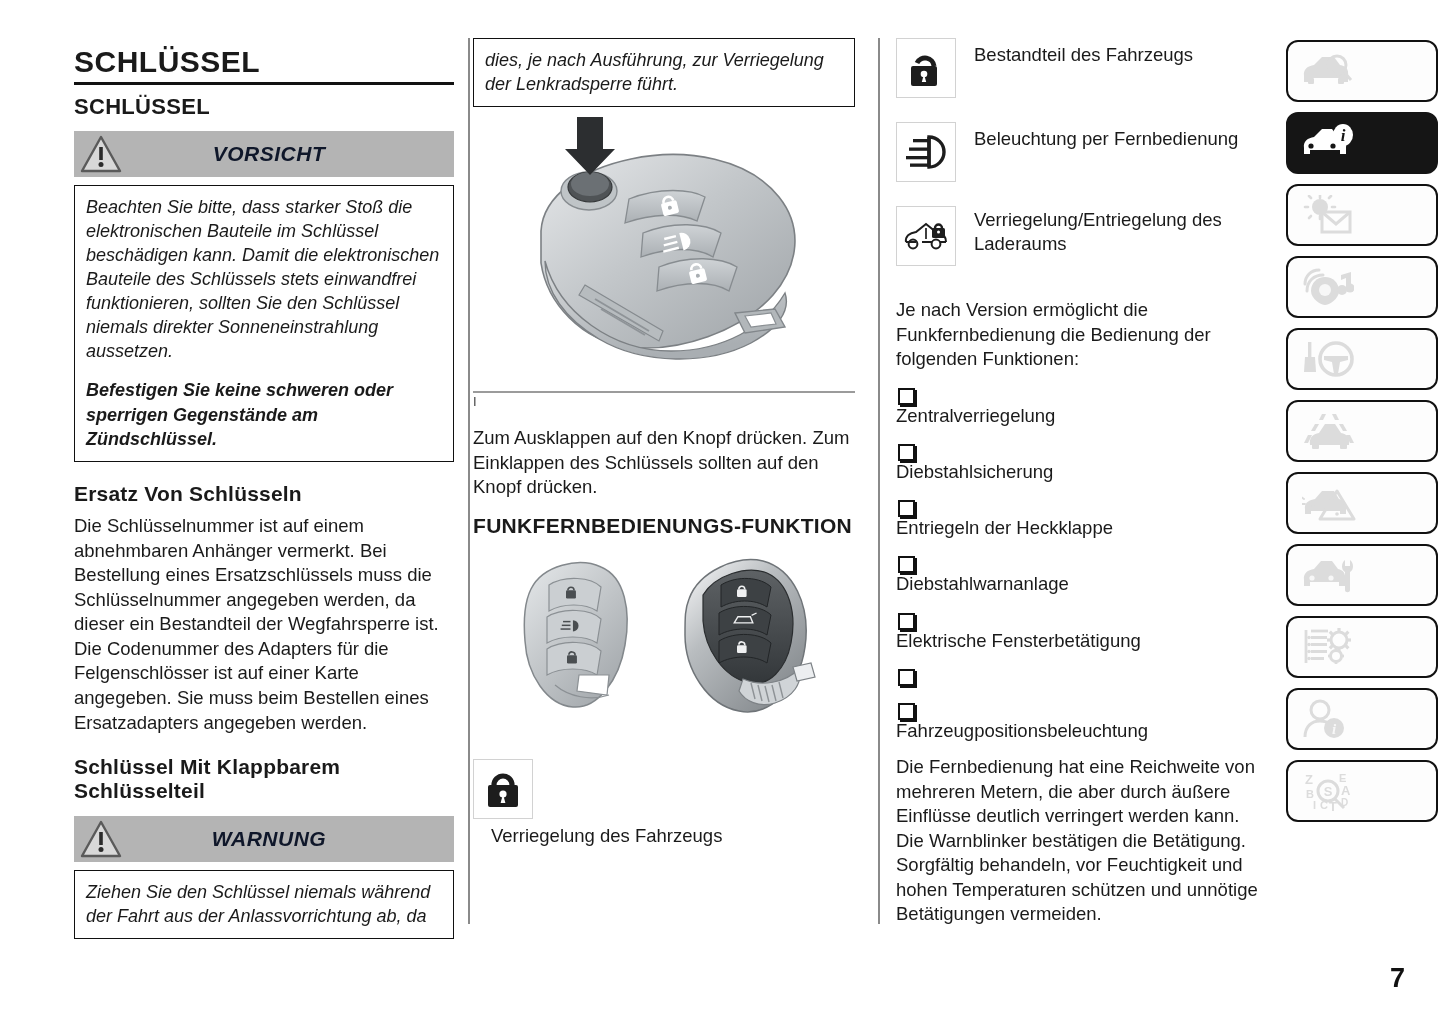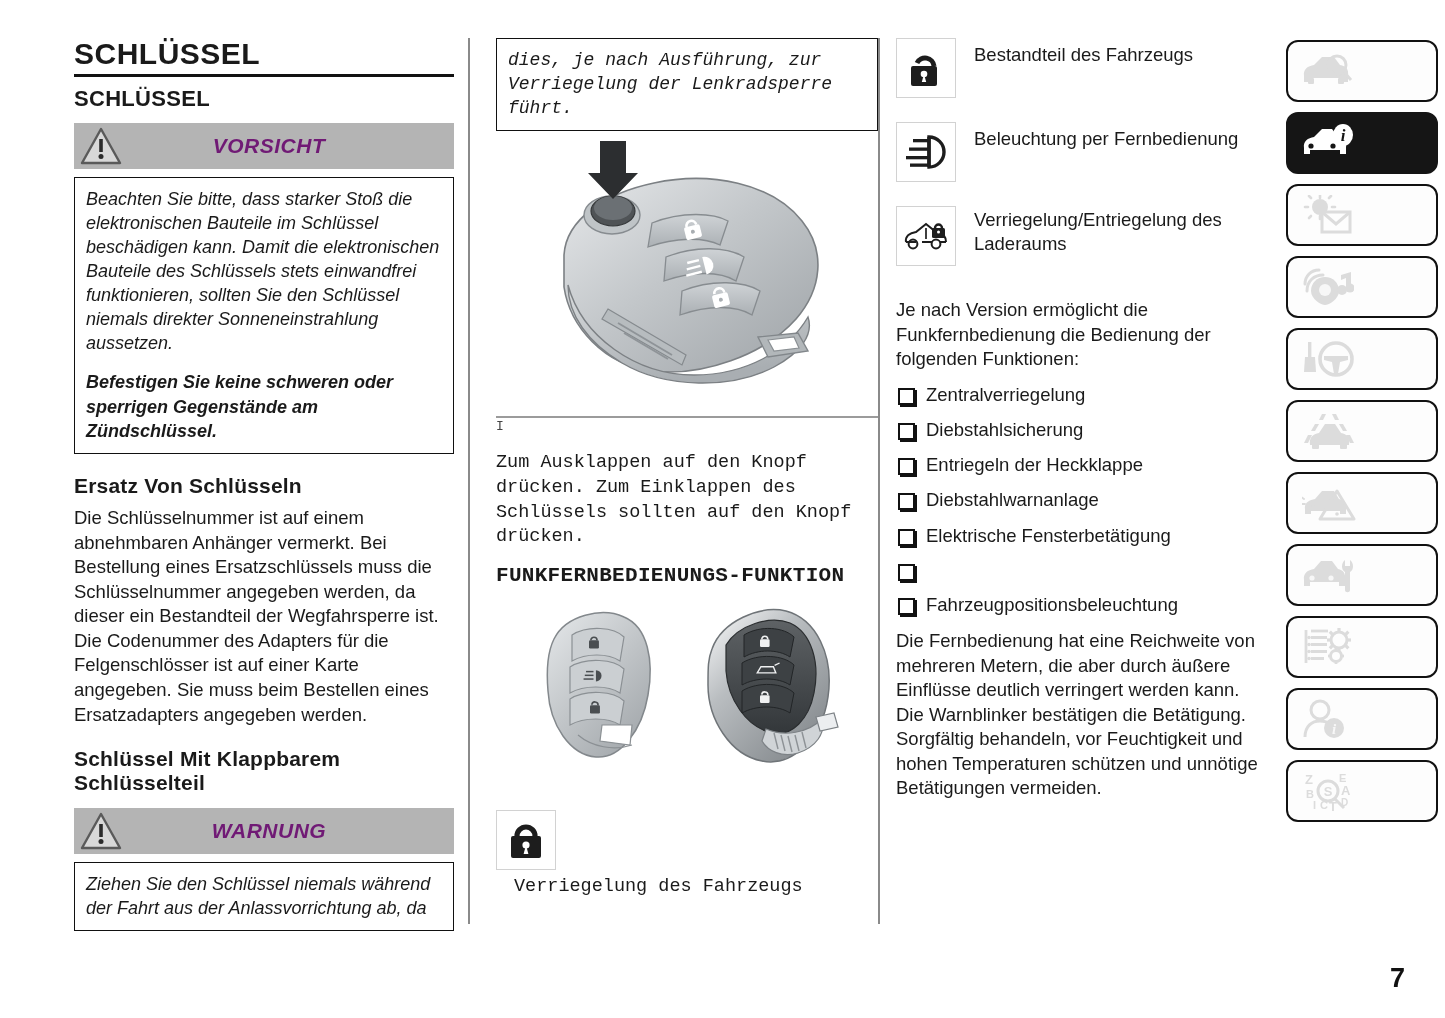--- a/index.html
+++ b/index.html
@@ -16,22 +16,22 @@
   .page {
     position: absolute;
     inset: 0;
   }
 
   
   .col {
     position: absolute;
     top: 38px;
   }
-  .col1 { left: 74px;  width: 380px; }
-  .col2 { left: 496px; width: 382px; font-family: Liberation Mono, monospace; }
+  .col1 { left: 74px;  width: 380px; margin-top: 8px; }
+  .col2 { left: 473px; width: 382px; }
   .col3 { left: 896px; width: 368px; }
 
   .divider {
     position: absolute;
     top: 38px;
     width: 2px;
     height: 886px;
     background: #8a8a8a;
   }
   .divider.d1 { left: 468px; }
@@ -81,21 +81,21 @@
   }
   .warn-banner .tri {
     position: absolute;
     left: 6px;
     top: 3px;
   }
   .warn-banner .wlabel {
     font-size: 21px;
     font-weight: bold;
     font-style: italic;
-    color: #701a75;
+    color: #0f172a;
     letter-spacing: 0.5px;
     margin-left: 10px;
   }
   .warn-box {
     border: 1.5px solid #111;
     padding: 9px 11px 10px 11px;
     margin-bottom: 4px;
   }
   .warn-box p {
     font-size: 18px;
@@ -147,20 +147,21 @@
     list-style: none;
     margin: 12px 0 12px 0;
     padding: 0;
   }
   ul.bullets li {
     font-size: 18.5px;
     line-height: 1.2;
     margin-bottom: 13px;
     display: flex;
     align-items: flex-start;
+    flex-direction: column;
   }
   .bullet-sq {
     width: 13px; height: 13px;
     min-width: 13px;
     border: 2px solid #111;
     margin: 4px 11px 0 2px;
     box-shadow: 2px 2px 0 0 #111;
     background: #fff;
   }
 

